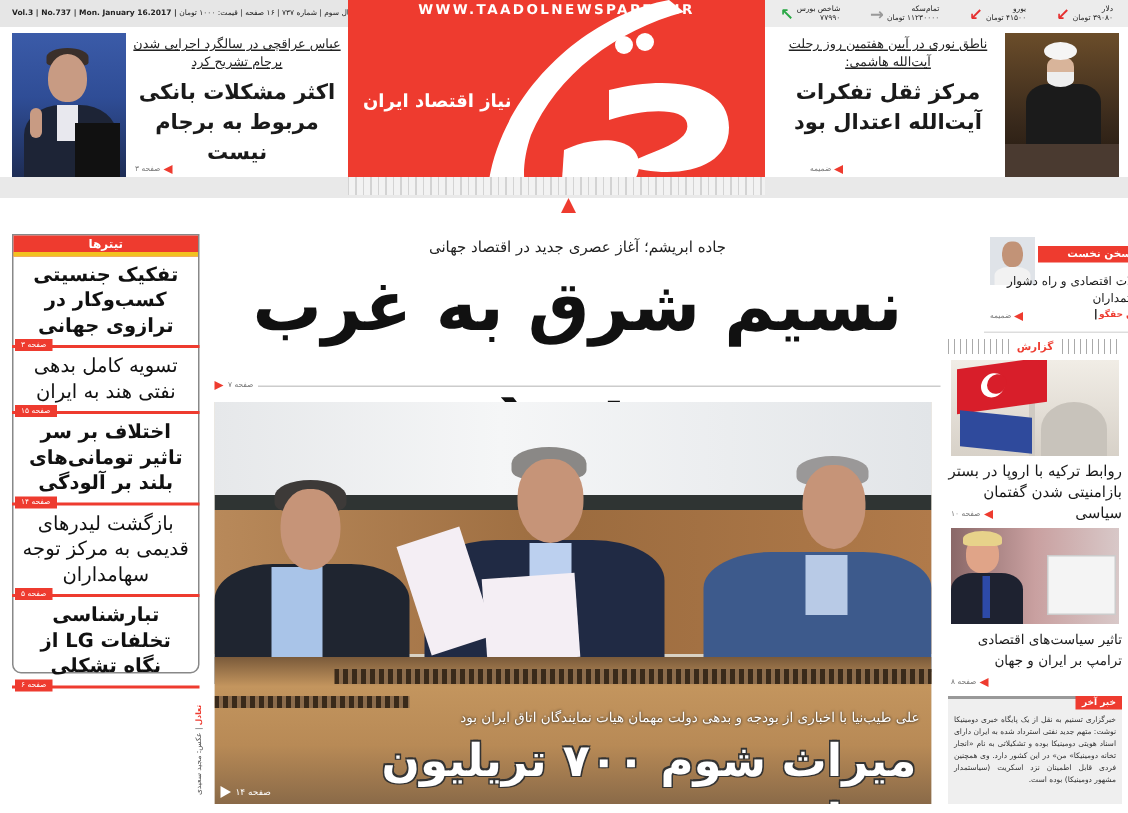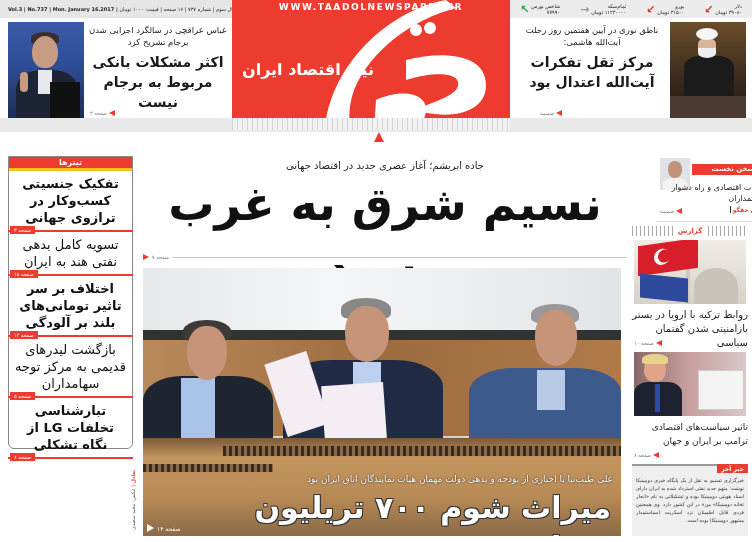--- a/index.html
+++ b/index.html
@@ -11,35 +11,35 @@
   .info-strip b { font-weight: bold; }
   .markets { left: 510px; top: 0; width: 242px; height: 18px; background: #ececec; display: flex; flex-direction: row; justify-content: space-around; align-items: center; font-size: 5px; }
   .mkt { display: flex; align-items: center; gap: 2px; direction: rtl; }
   .mkt .arr { font-size: 11px; font-weight: bold; line-height: 1; }
   .mkt .lbl { display: flex; flex-direction: column; line-height: 6px; text-align: right; }
 
   
   .masthead { left: 232px; top: 0; width: 278px; height: 130px; background: #ee3b2f; overflow: hidden; }
   .url { position: absolute; left: 0; top: 2px; width: 278px; text-align: center; color: #fff; font-size: 9px; font-weight: bold; letter-spacing: 1.6px; direction: ltr; font-family: "DejaVu Sans", sans-serif; }
   .logo-shape { position: absolute; left: 64px; top: -10px; width: 200px; height: 175px; }
-  .slogan { position: absolute; left: 10px; top: 60px; color: #fff; font-size: 16px; font-weight: bold; }
+  .slogan { position: absolute; left: 10px; top: 60px; color: #fff; font-size: 12px; font-weight: bold; }
   .ruler { position: absolute; left: 0; bottom: 0; width: 278px; height: 12px; background: repeating-linear-gradient(90deg, #d3d3d3 0 1px, #f2f2f2 1px 5px); }
   .masthead-under { left: 0; top: 118px; width: 752px; height: 14px; background: #e9e9e9; z-index: 0; }
   .pointer { left: 374px; top: 132px; width: 0; height: 0; border-left: 5px solid transparent; border-right: 5px solid transparent; border-bottom: 10px solid #ee3b2f; }
 
   
   .tl-photo { left: 8px; top: 22px; width: 76px; height: 96px; background: linear-gradient(180deg,#3b5ba8 0%,#2f4d96 45%,#1e2d55 100%); overflow: hidden; }
   .tl-photo .head { position: absolute; left: 24px; top: 14px; width: 26px; height: 32px; background: #c89b83; border-radius: 50% 50% 45% 45%; }
   .tl-photo .hair { position: absolute; left: 23px; top: 10px; width: 28px; height: 12px; background: #3a2f2a; border-radius: 50% 50% 20% 20%; }
   .tl-photo .suit { position: absolute; left: 8px; top: 48px; width: 62px; height: 50px; background: #1d2436; border-radius: 40% 40% 0 0; }
   .tl-photo .shirt { position: absolute; left: 30px; top: 48px; width: 14px; height: 24px; background: #e8e8ee; }
   .tl-photo .hand { position: absolute; left: 12px; top: 50px; width: 8px; height: 20px; background: #c89b83; border-radius: 4px; }
   .tl-photo .mic { position: absolute; left: 42px; top: 60px; width: 30px; height: 36px; background: #111; }
   .tl-text { left: 86px; top: 24px; width: 144px; text-align: center; }
-  .kicker { font-size: 8.5px; line-height: 12px; color: #222; }
+  .kicker { font-size: 8.5px; line-height: 12px; color: #222; text-decoration: underline; }
   .hl-md { font-size: 14px; font-weight: bold; line-height: 20px; margin-top: 4px; }
   .page-ref { display: flex; align-items: center; gap: 2px; font-size: 5px; color: #777; }
   .page-ref .tri { width: 0; height: 0; border-top: 3px solid transparent; border-bottom: 3px solid transparent; border-right: 6px solid #ee3b2f; }
 
   
   .tr-photo { left: 670px; top: 22px; width: 76px; height: 96px; background: linear-gradient(180deg,#6b4d2a 0%,#3a2a1c 60%,#20170f 100%); overflow: hidden; }
   .tr-photo .turban { position: absolute; left: 26px; top: 6px; width: 22px; height: 12px; background: #f5f5f5; border-radius: 50%; }
   .tr-photo .face { position: absolute; left: 28px; top: 16px; width: 18px; height: 16px; background: #d8b49a; border-radius: 40%; }
   .tr-photo .beard { position: absolute; left: 28px; top: 26px; width: 18px; height: 10px; background: #eee; border-radius: 0 0 50% 50%; }
   .tr-photo .robe { position: absolute; left: 14px; top: 34px; width: 50px; height: 40px; background: #1b1b1b; border-radius: 30% 30% 0 0; }

